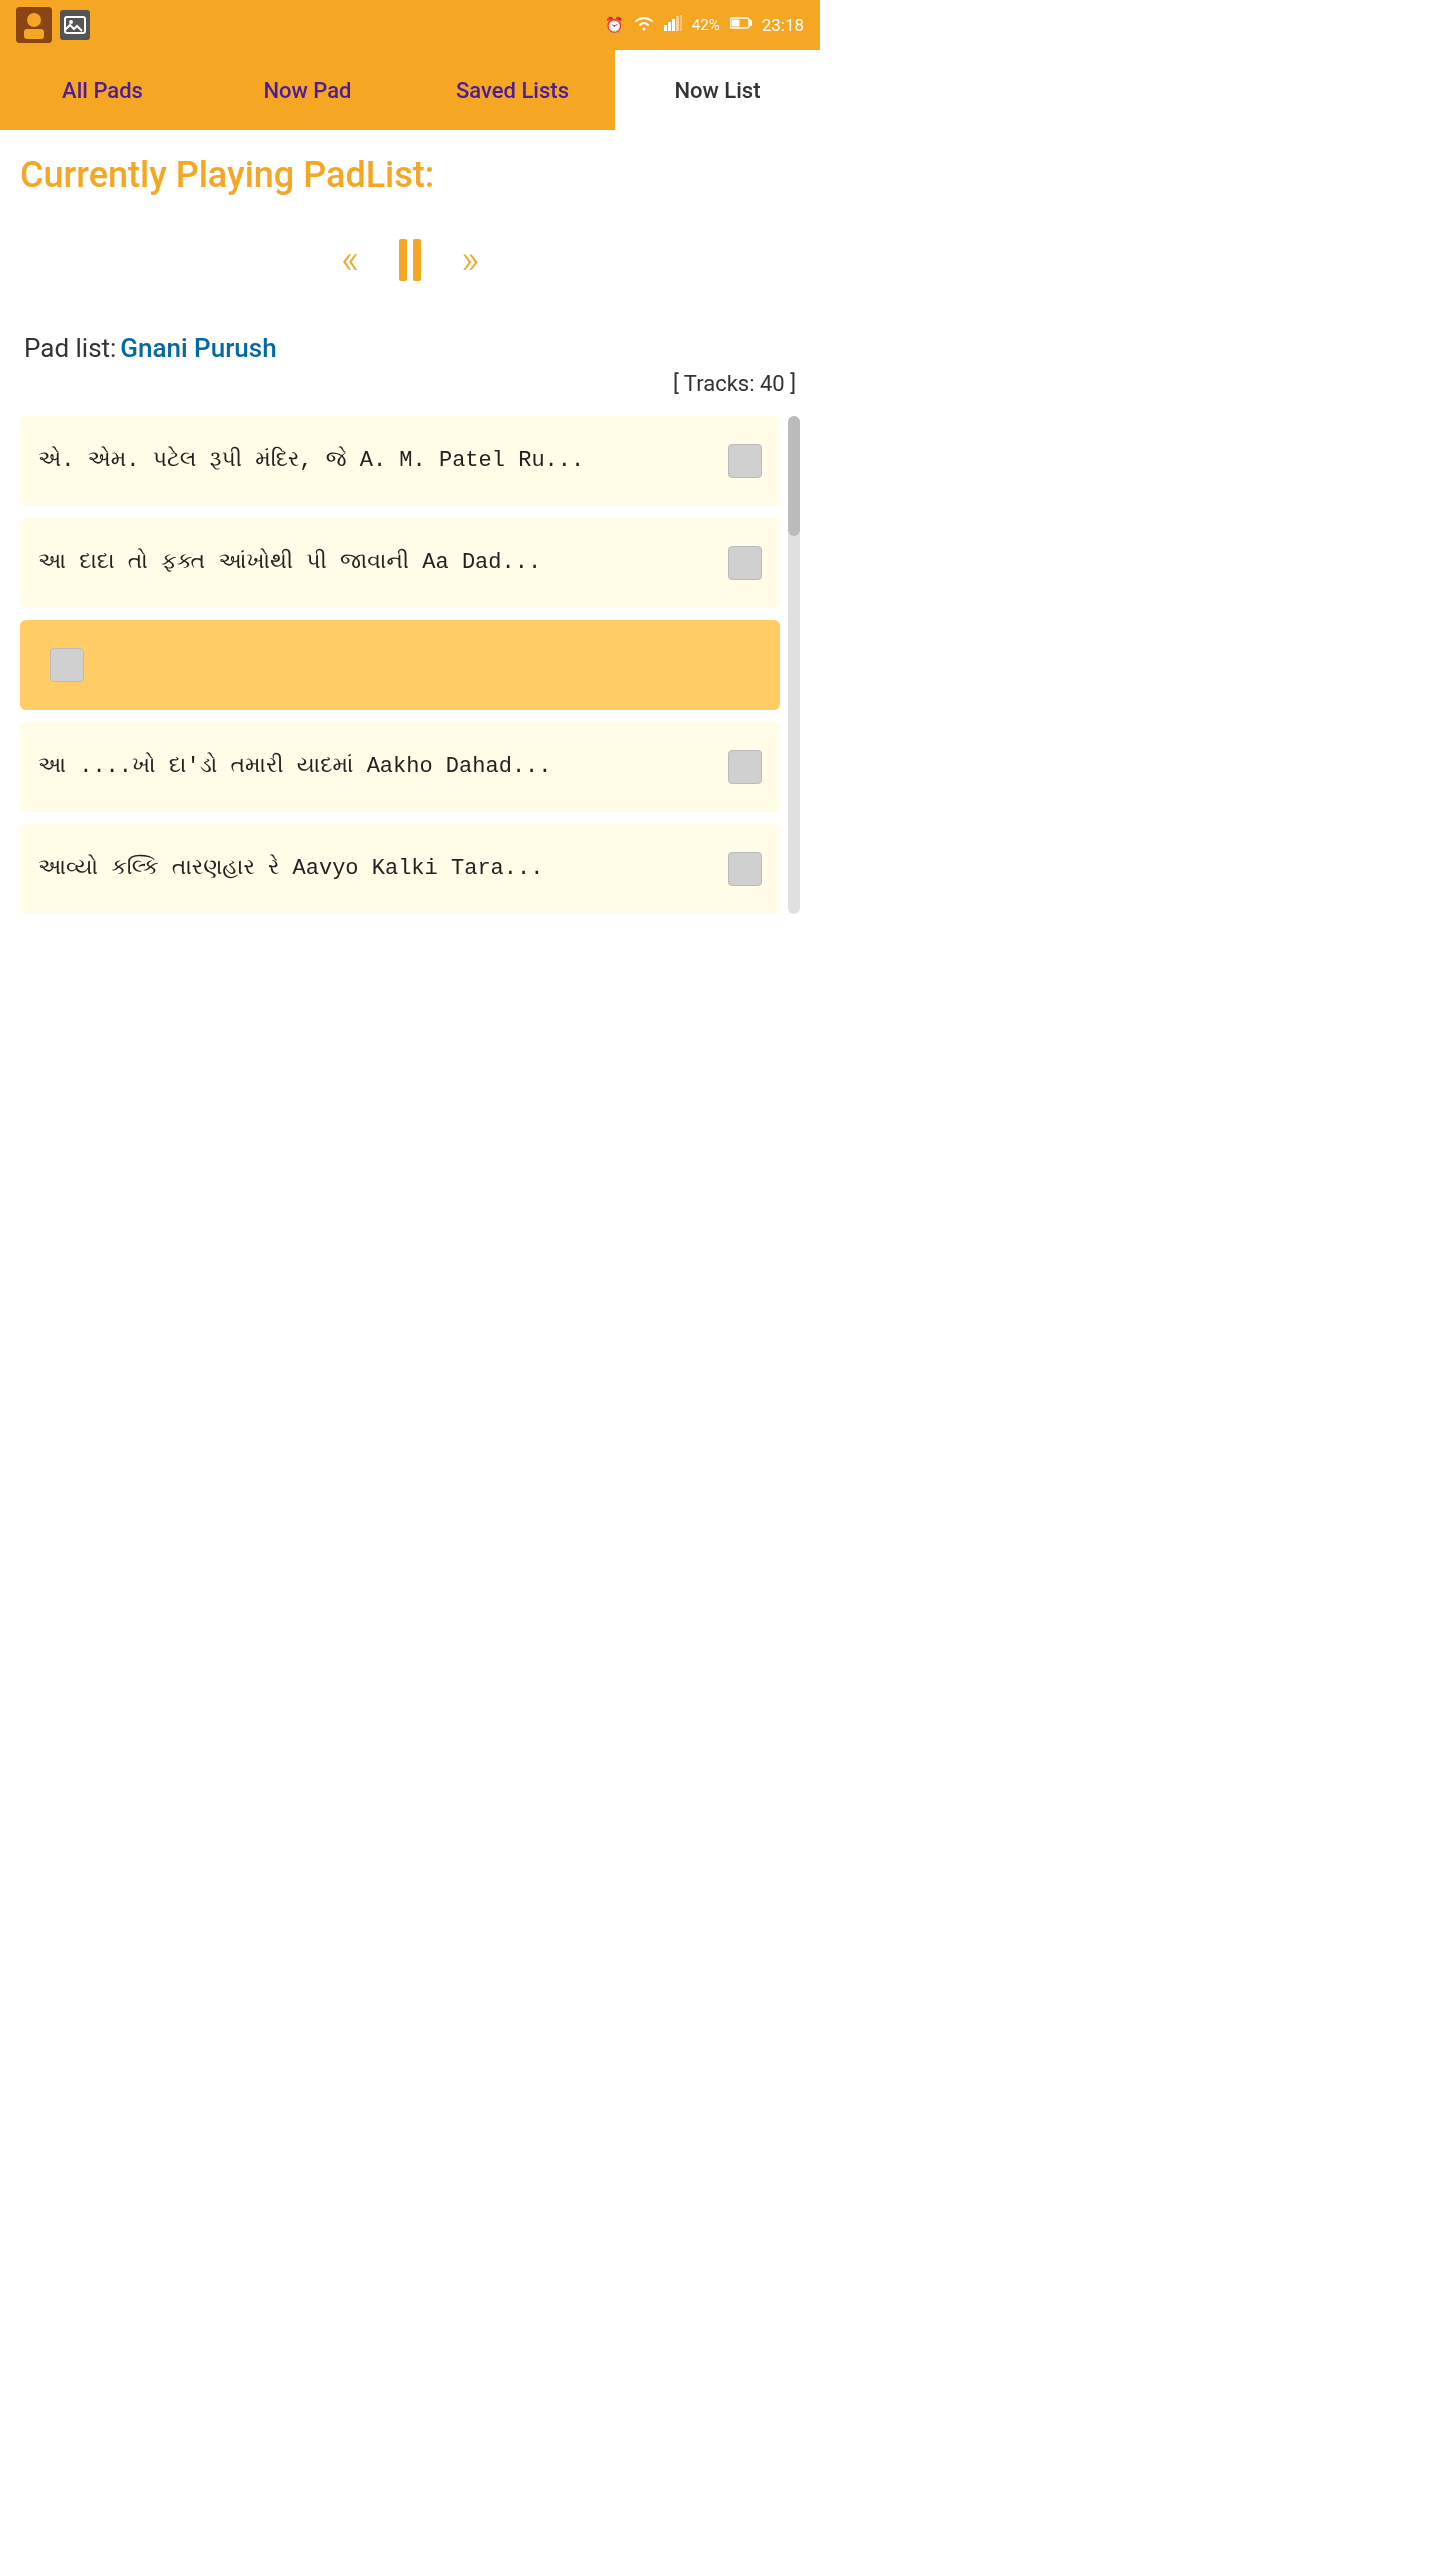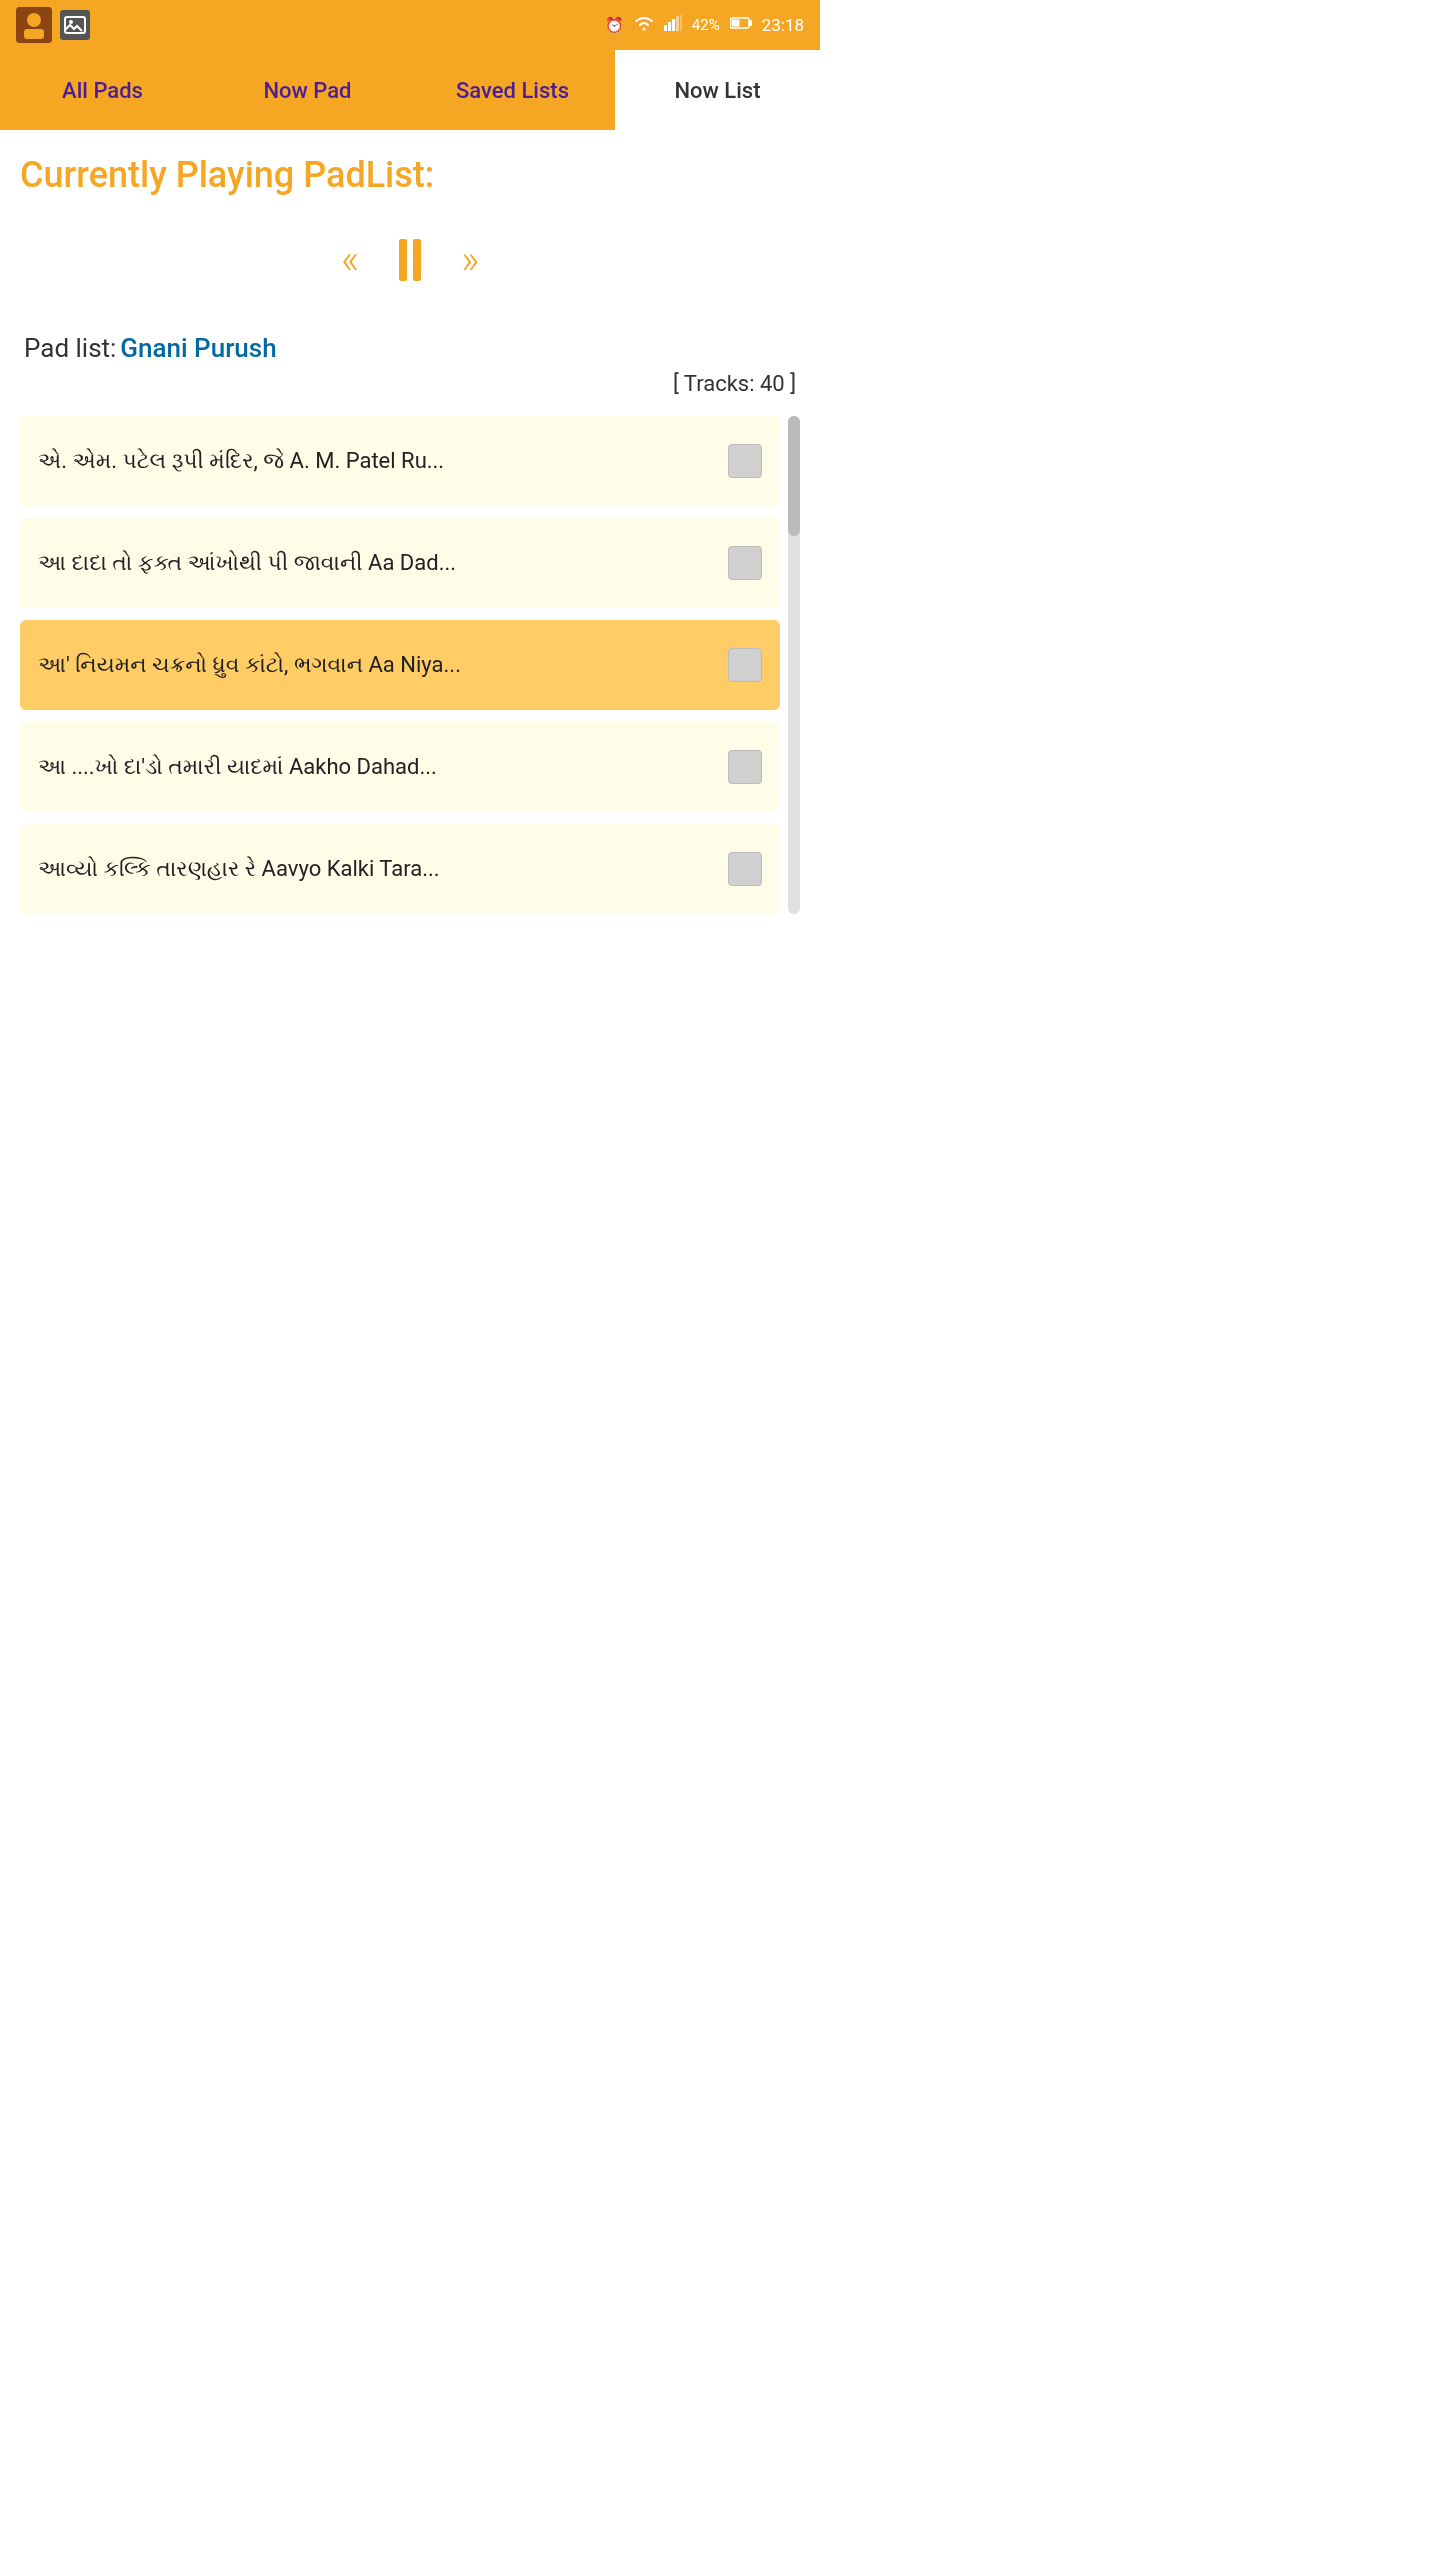--- a/index.html
+++ b/index.html
@@ -203,20 +203,21 @@
       padding-right: 20px;
     }
 
     .track-item {
       border-radius: 6px;
       padding: 28px 18px;
       display: flex;
       align-items: center;
       justify-content: space-between;
       min-height: 88px;
+      font-family: Liberation Mono, monospace;
     }
 
     .track-item.normal {
       background: #fffde7;
     }
 
     .track-item.highlighted {
       background: #ffcc66;
     }
 
@@ -326,21 +327,20 @@
 
     <div class="track-item normal">
           <span class="track-text">એ. એમ. પટેલ રૂપી મંદિર, જે A. M. Patel Ru...</span>
           <div class="track-checkbox"></div>
         </div>
         <div class="track-item normal">
           <span class="track-text">આ દાદા તો ફક્ત આંખોથી પી જાવાની Aa Dad...</span>
           <div class="track-checkbox"></div>
         </div>
         <div class="track-item highlighted">
-          <span class="track-text">આ' નિયમન ચક્રનો ધ્રુવ કાંટો, ભગવાન Aa Niya...</span>
           <div class="track-checkbox"></div>
         </div>
         <div class="track-item normal">
           <span class="track-text">આ ....ખો દા'ડો તમારી યાદમાં Aakho Dahad...</span>
           <div class="track-checkbox"></div>
         </div>
         <div class="track-item normal">
           <span class="track-text">આવ્યો કલ્કિ તારણહાર રે Aavyo Kalki Tara...</span>
           <div class="track-checkbox"></div>
         </div>

